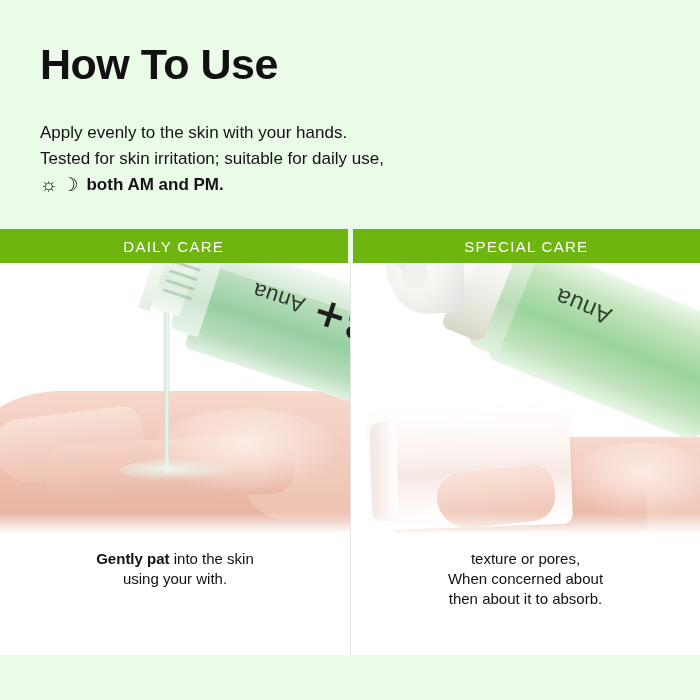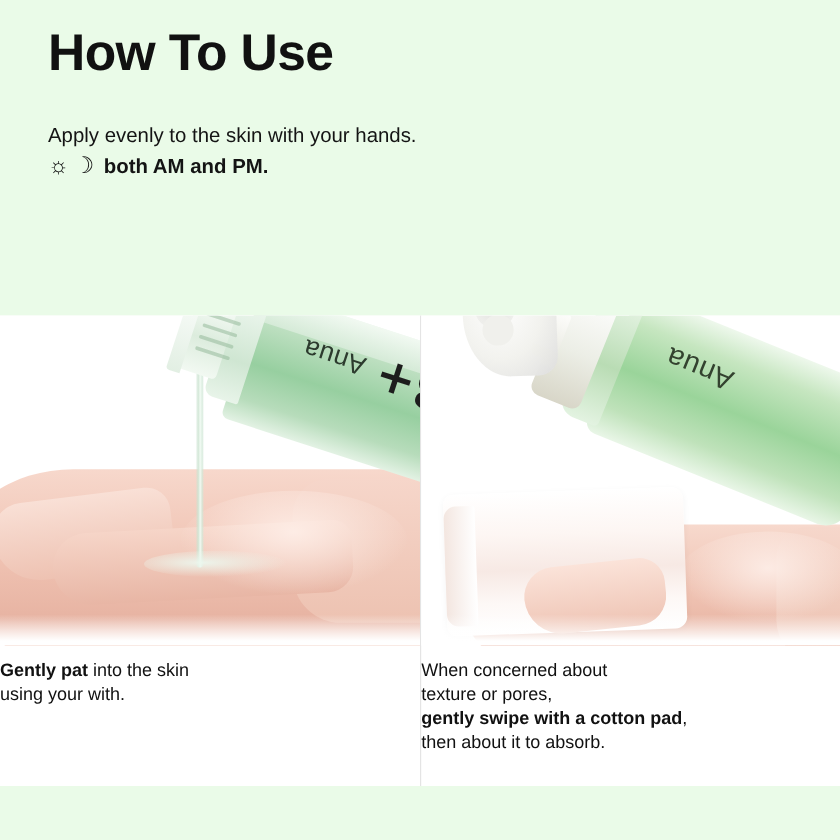--- a/index.html
+++ b/index.html
@@ -21,21 +21,21 @@
   }
 
   
   .header {
     position: absolute;
     left: 0; top: 0;
     width: 700px;
     height: 229px;
     background: #eafbe8;
     box-sizing: border-box;
-    padding: 20px 0 0 40px;
+    padding: 40px 0 0 40px;
   }
   .page-title {
     font-size: 43px;
     font-weight: bold;
     color: #111111;
     letter-spacing: -0.5px;
     line-height: 48px;
     margin: 0;
   }
   .intro {
@@ -116,21 +116,21 @@
     width: 100%;
     height: 275px;
     overflow: hidden;
     background: #ffffff;
   }
   .caption {
     position: absolute;
     left: 0;
     top: 286px;
     width: 100%;
-    text-align: left;
+    text-align: center;
     font-size: 15px;
     line-height: 20px;
     color: #111111;
   }
   .caption-line b { font-weight: bold; }
 
   
   .bottle {
     position: absolute;
     left: 148px;
@@ -373,28 +373,38 @@
 </style>
 </head>
 <body>
 
 <div class="page">
 
   <div class="header">
     <h1 class="page-title">How To Use</h1>
     <div class="intro">
       <div class="intro-line">Apply evenly to the skin with your hands.</div>
+      <div class="intro-line">Tested for skin irritation; suitable for daily use,</div>
       <div class="ampm-line">
         <span class="icon-sun">☼</span>
         <span class="icon-moon">☽</span>
         <span class="ampm-text">both AM and PM.</span>
       </div>
     </div>
   </div>
 
+  <div class="banner">
+    <div class="banner-cell">
+      <span class="banner-label">DAILY CARE</span>
+    </div>
+    <div class="banner-gap"></div>
+    <div class="banner-cell">
+      <span class="banner-label">SPECIAL CARE</span>
+    </div>
+  </div>
 
   <div class="panel">
 
     <div class="col">
       <div class="photo">
         <div class="hand-left"></div>
         <div class="hand-left-wrist"></div>
         <div class="hand-left-thumb"></div>
         <div class="hand-left-fingers"></div>
         <div class="hand-left-palmhl"></div>
@@ -440,23 +450,20 @@
           <div class="tube-collar"></div>
           <div class="tube-nozzle"></div>
           <div class="tube-cap">
             <div class="tube-cap-inner"></div>
             <div class="tube-hinge"></div>
           </div>
         </div>
         <div class="photo-fade"></div>
       </div>
       <div class="caption">
+        <div class="caption-line">texture or pores,</div>
         <div class="caption-line">When concerned about</div>
-        <div class="caption-line">texture or pores,</div>
-        <div class="caption-line">
-          <b>gently swipe with a cotton pad</b><span>,</span>
-        </div>
         <div class="caption-line">then about it to absorb.</div>
       </div>
     </div>
 
   </div>
 </div>
 
 </body></html>

